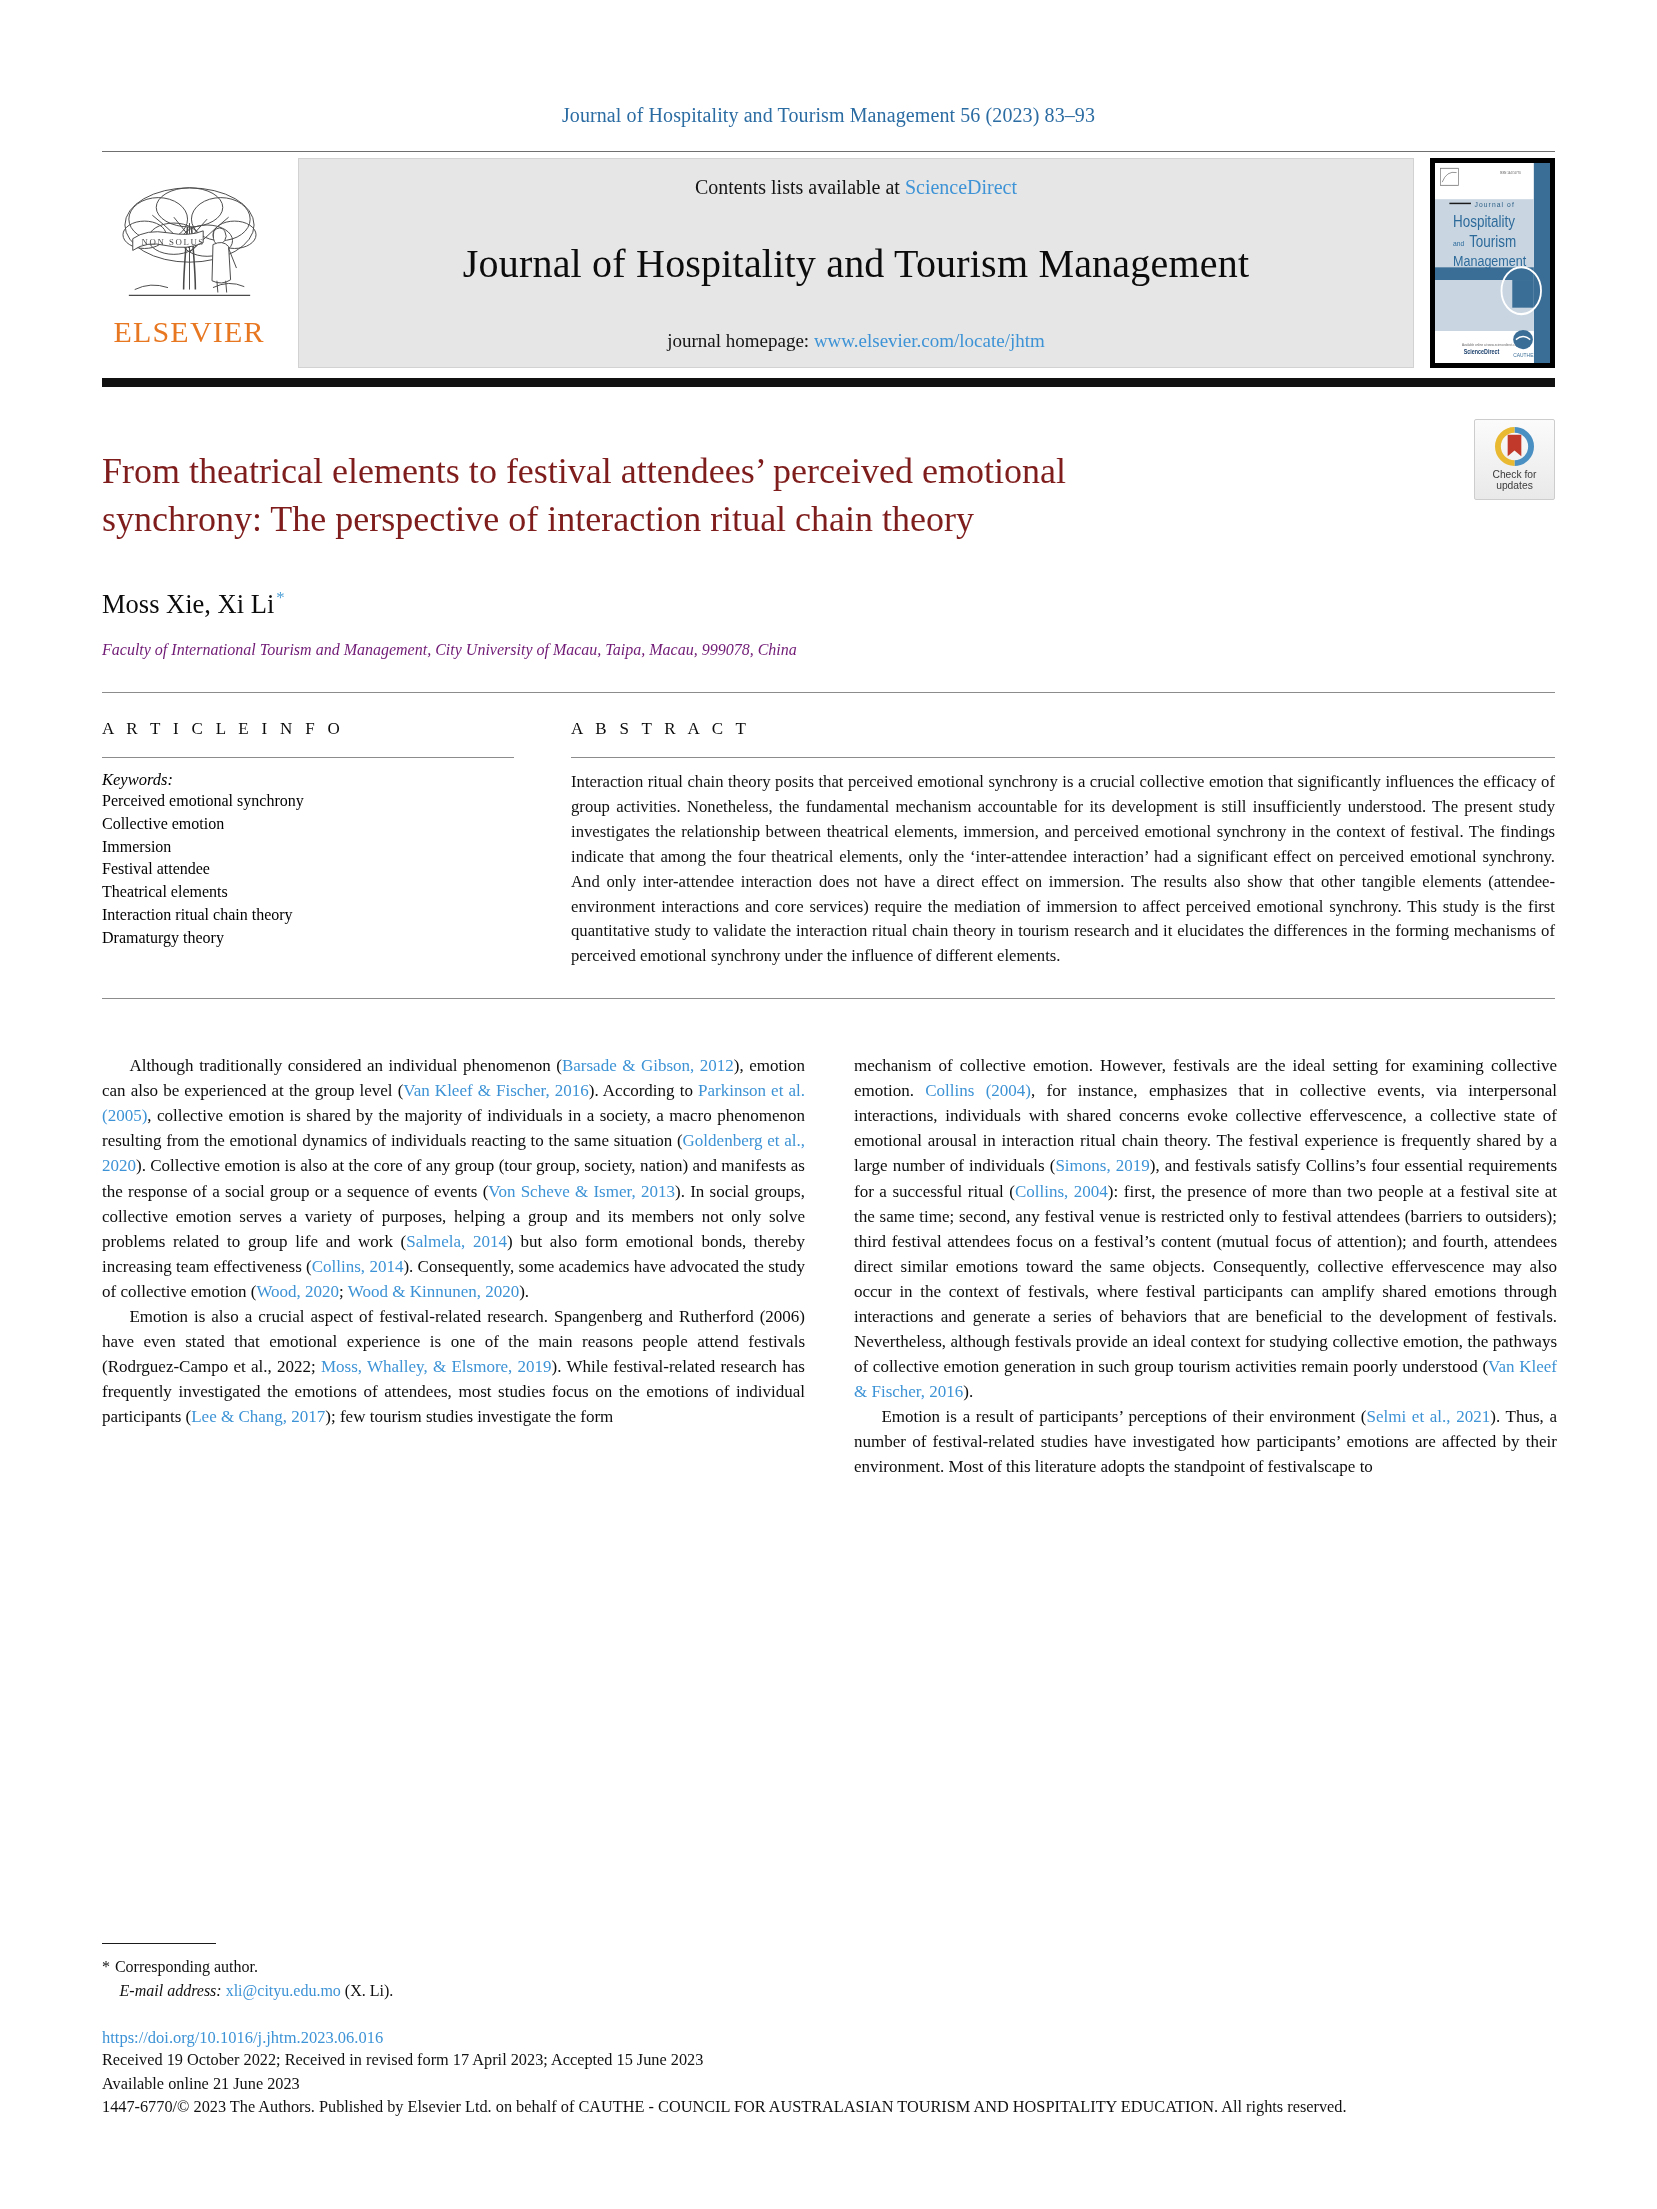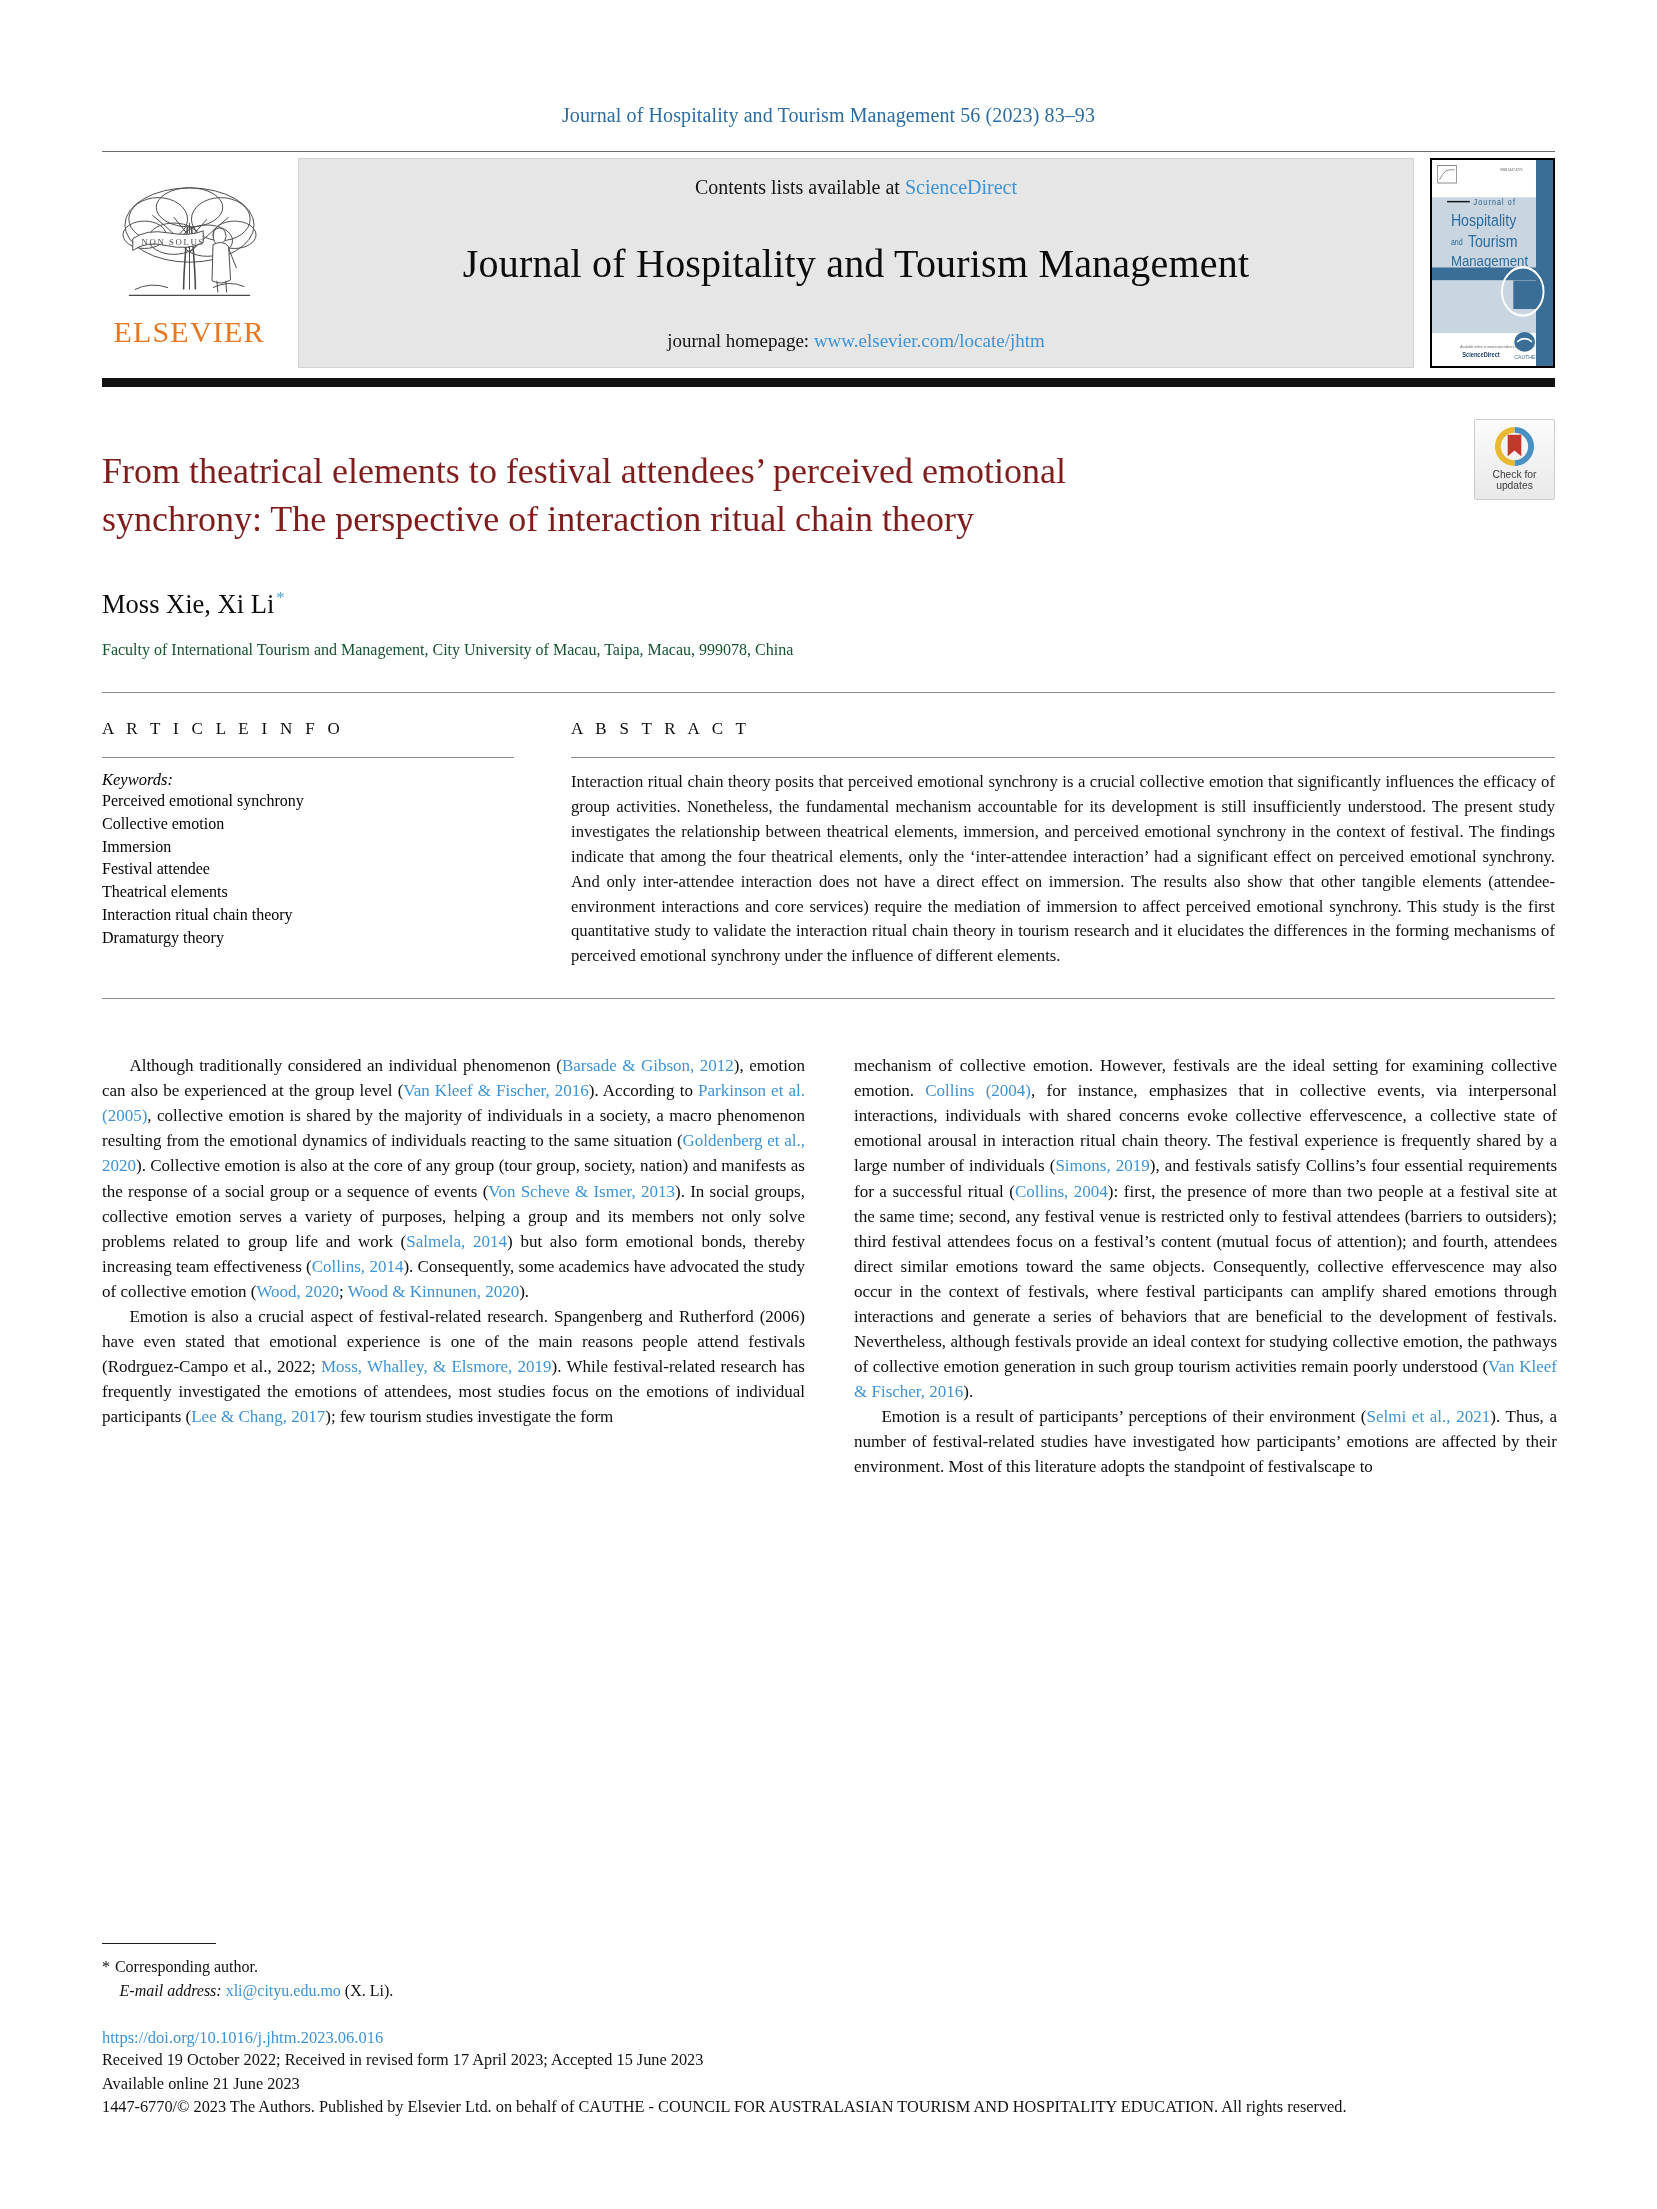--- a/index.html
+++ b/index.html
@@ -81,21 +81,21 @@
     color: #0c0c0c;
     letter-spacing: 0.2px;
     line-height: 1.1;
   }
   .homepage-line { font-size: 19px; color: #141414; }
   .homepage-line a { color: #3d93d6; text-decoration: none; }
 
   .cover-thumb {
     width: 125px;
     flex: 0 0 125px;
-    border: 2px solid #000000;
+    border: 5px solid #000000;
     background: #ffffff;
     position: relative;
     overflow: hidden;
   }
   .cover-thumb svg { display: block; width: 100%; height: 100%; }
 
   .masthead-rule {
     height: 8.8px;
     background: #111111;
     margin-top: 9.8px;
@@ -141,21 +141,22 @@
   }
   .authors .corr-star {
     color: #4da0d8;
     font-size: 16.7px;
     vertical-align: super;
     margin-left: 2px;
   }
   .affiliation {
     margin-top: 21.6px;
     font-size: 16px;
-    color: #14532d;
+    font-style: italic;
+    color: #701a75;
   }
 
   
   .info-abstract {
     margin-top: 33px;
     border-top: 1.3px solid #8c8c8c;
     padding-top: 25.5px;
     display: flex;
     gap: 57px;
   }

